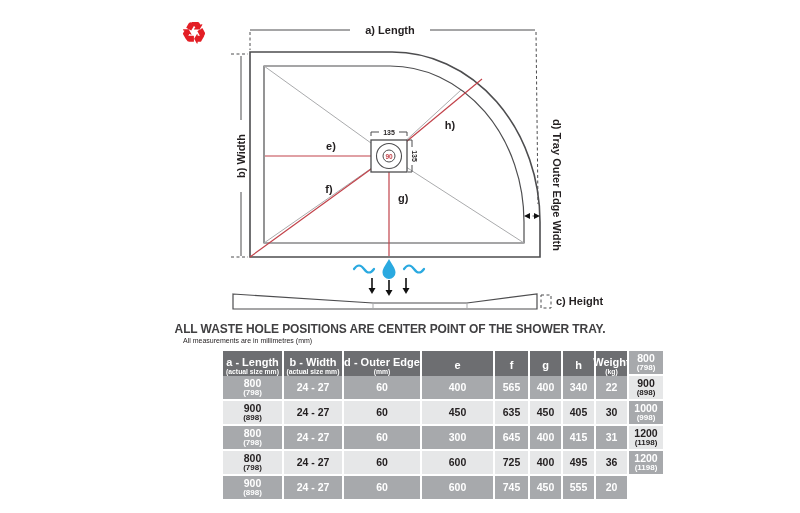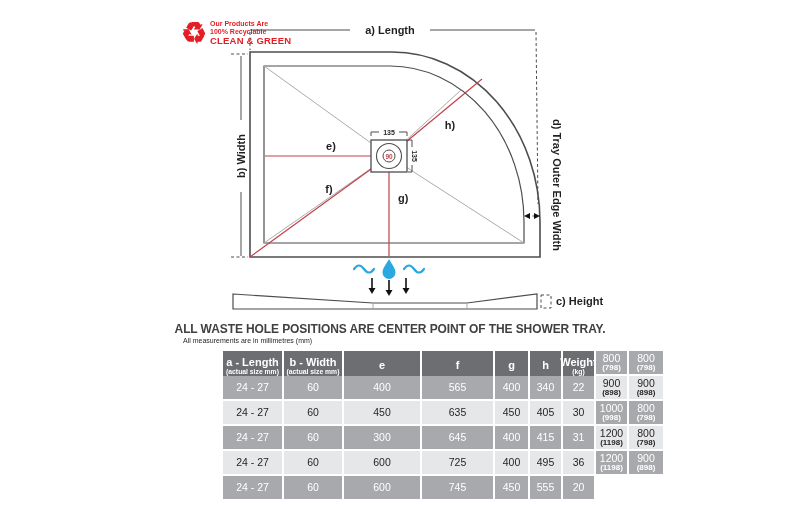--- a/index.html
+++ b/index.html
@@ -55,37 +55,32 @@
   .spec-table .th{
     background:var(--header-bg);color:#fff;display:flex;flex-direction:column;
     align-items:center;justify-content:center;text-align:center;height:30px;line-height:1.05;
   }
   .spec-table .th .t{font-size:11px;font-weight:700;}
   .spec-table .th .s{font-size:6.8px;font-weight:700;}
   .spec-table .td{
     display:flex;flex-direction:column;align-items:center;justify-content:center;
     text-align:center;line-height:1.05;
   }
-  .spec-table .td .v{font-size:10.5px;font-weight:400;}
+  .spec-table .td .v{font-size:10.5px;font-weight:700;}
   .spec-table .td .s{font-size:8px;font-weight:700;}
   .row-dark{background:var(--row-dark-bg);color:#fff;}
   .row-light{background:var(--row-light-bg);color:var(--text-dark);}
 </style>
 </head>
 <body>
 
 <div class="page">
 
   <div class="logo">
     <span class="glyph">♻</span>
-    <span class="lines">
-      <span class="l-sm">Our Products Are</span>
-      <span class="l-sm">100% Recyclable</span>
-      <span class="l-lg">CLEAN &amp; GREEN</span>
-    </span>
   </div>
 
   <svg class="diagram" width="800" height="350" viewBox="0 0 800 350">
 
     <g>
       <line class="dim" x1="250" y1="30" x2="350" y2="30"></line>
       <line class="dim" x1="430" y1="30" x2="535" y2="30"></line>
       <line class="dim dashed" x1="250" y1="32" x2="250" y2="50"></line>
       <line class="dim dashed" x1="536" y1="32" x2="538" y2="204"></line>
       <text class="lbl" x="390" y="34" text-anchor="middle">a) Length</text>
@@ -177,20 +172,24 @@
   <div class="spec-table" id="spec-table">
       <div class="th">
         <div class="t">a - Length</div>
         <div class="s">(actual size mm)</div>
       </div>
       <div class="th">
         <div class="t">b - Width</div>
         <div class="s">(actual size mm)</div>
       </div>
       <div class="th">
+        <div class="t">d - Outer Edge</div>
+        <div class="s">(mm)</div>
+      </div>
+      <div class="th">
         <div class="t">e</div>
       </div>
       <div class="th">
         <div class="t">f</div>
       </div>
       <div class="th">
         <div class="t">g</div>
       </div>
       <div class="th">
         <div class="t">h</div>

